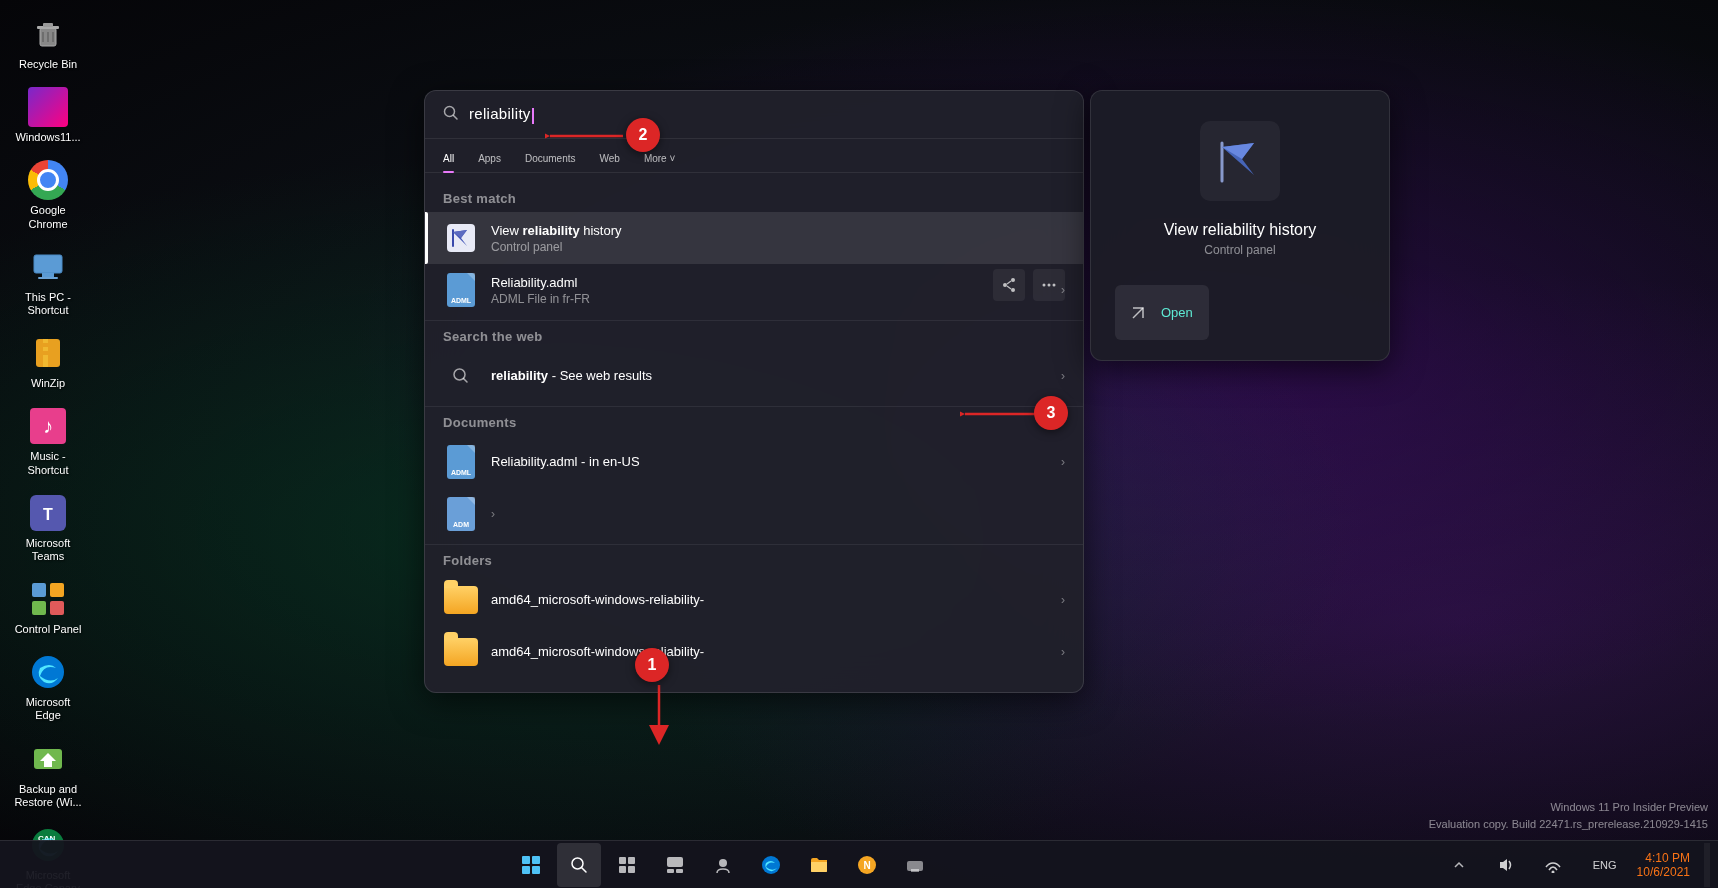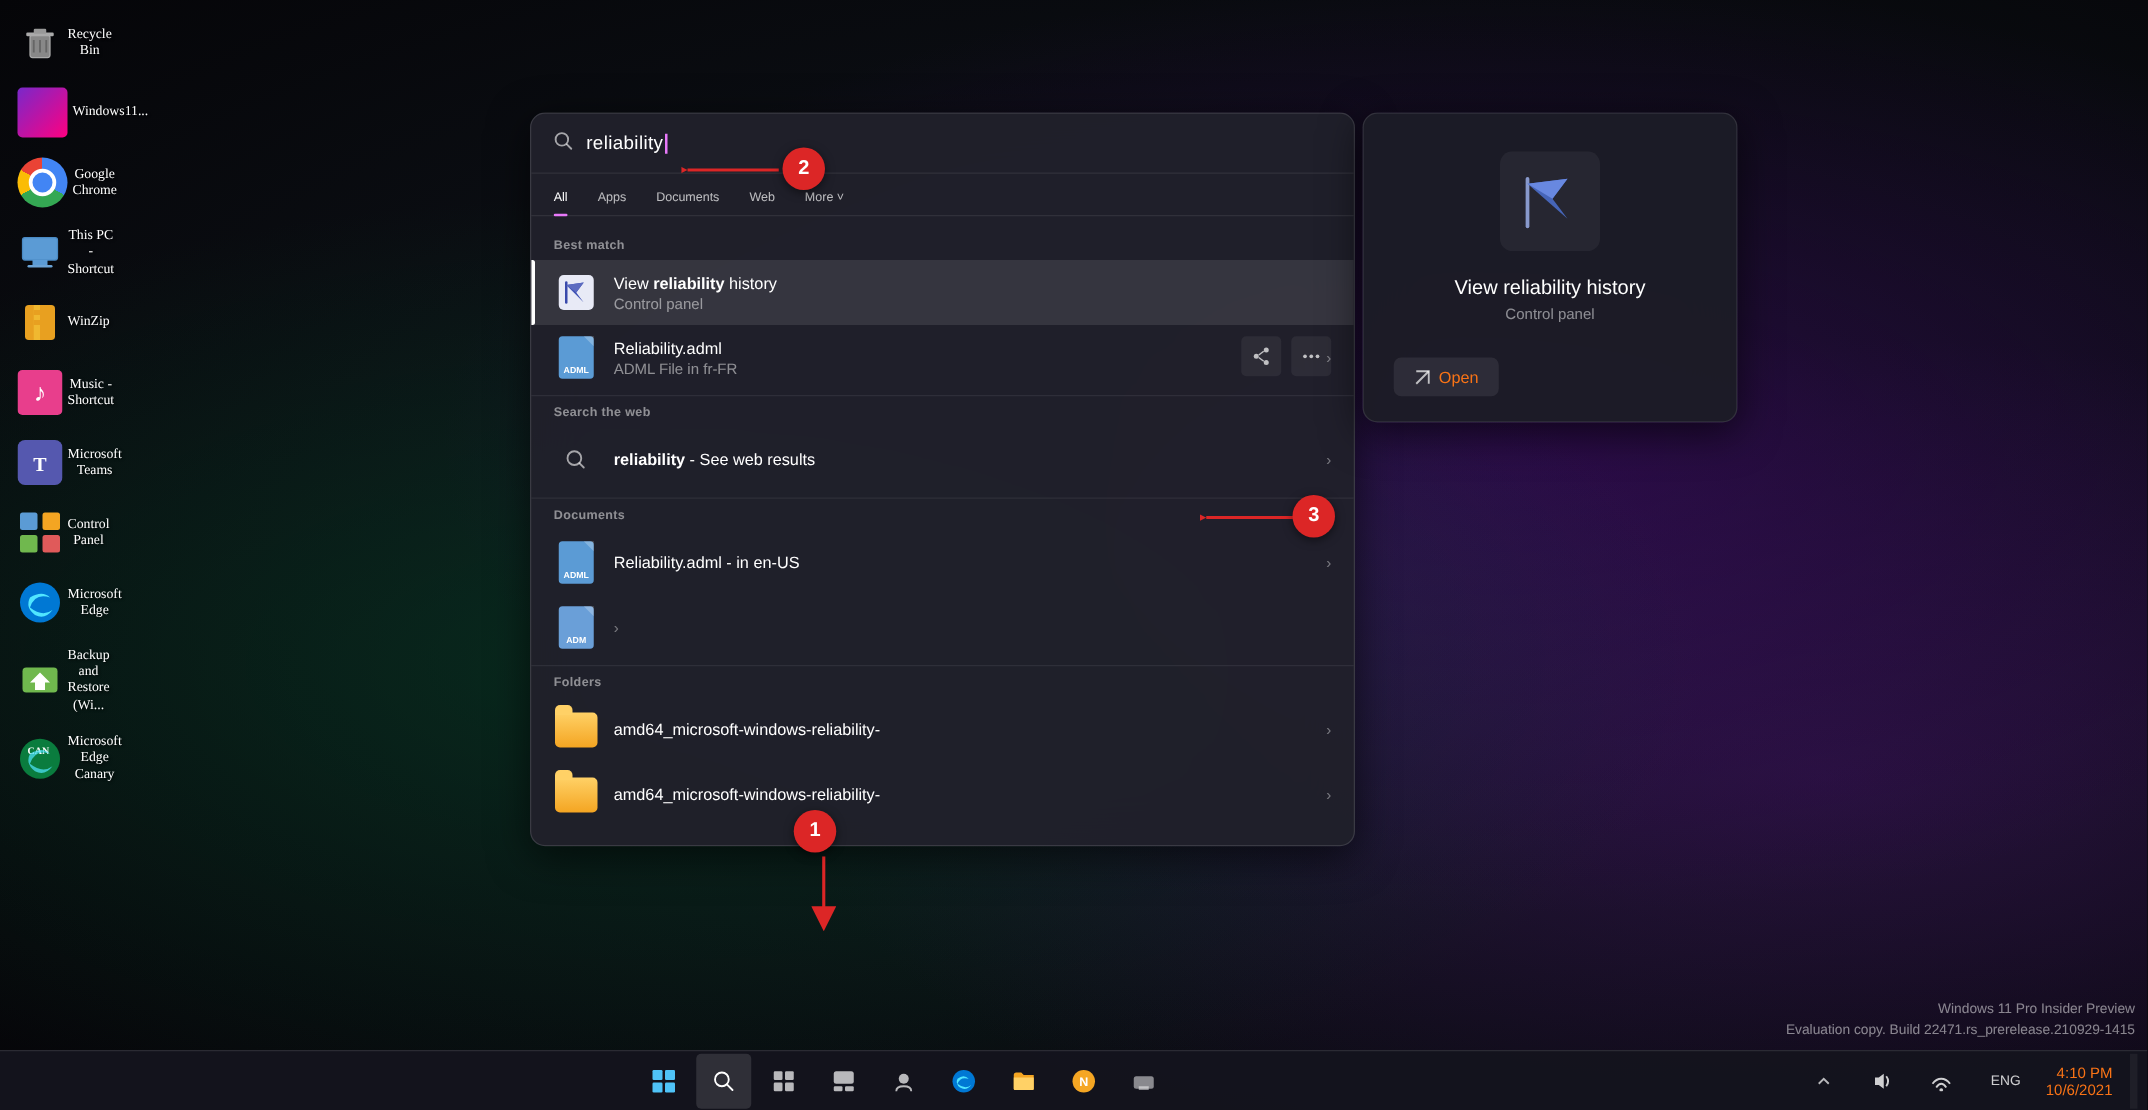--- a/index.html
+++ b/index.html
@@ -107,26 +107,26 @@
       top: 10px;
       left: 10px;
       display: flex;
       flex-direction: column;
       gap: 8px;
     }
 
     .desktop-icon {
       width: 76px;
       display: flex;
+      flex-direction: column;
       align-items: center;
       gap: 4px;
       padding: 4px;
       border-radius: 4px;
       cursor: pointer;
-      font-family: Liberation Serif, serif;
     }
 
     .desktop-icon-img {
       width: 40px;
       height: 40px;
       display: flex;
       align-items: center;
       justify-content: center;
       font-size: 28px;
     }
@@ -258,21 +258,21 @@
       font-size: 14px;
     }
 
     
     .search-results {
       padding: 14px 0;
     }
 
     .section-label {
       color: rgba(255,255,255,0.5);
-      font-size: 10px;
+      font-size: 13px;
       padding: 4px 18px 6px;
       font-weight: 600;
       letter-spacing: 0.3px;
     }
 
     .result-item {
       display: flex;
       align-items: center;
       padding: 8px 18px;
       cursor: pointer;
@@ -360,25 +360,25 @@
 
     .right-panel-subtitle {
       color: rgba(255,255,255,0.5);
       font-size: 12px;
       margin-bottom: 20px;
     }
 
     .right-panel-open-btn {
       display: flex;
       align-items: center;
-      gap: 6px;
-      padding: 8px 16px;
+      gap: 16px;
+      padding: 20px 16px;
       background: rgba(255,255,255,0.08);
       border-radius: 6px;
-      color: #f97316;
+      color: #5eead4;
       font-size: 13px;
       cursor: pointer;
       align-self: flex-start;
       margin-top: 8px;
     }
 
     
     .annotation-circle {
       position: absolute;
       width: 34px;

